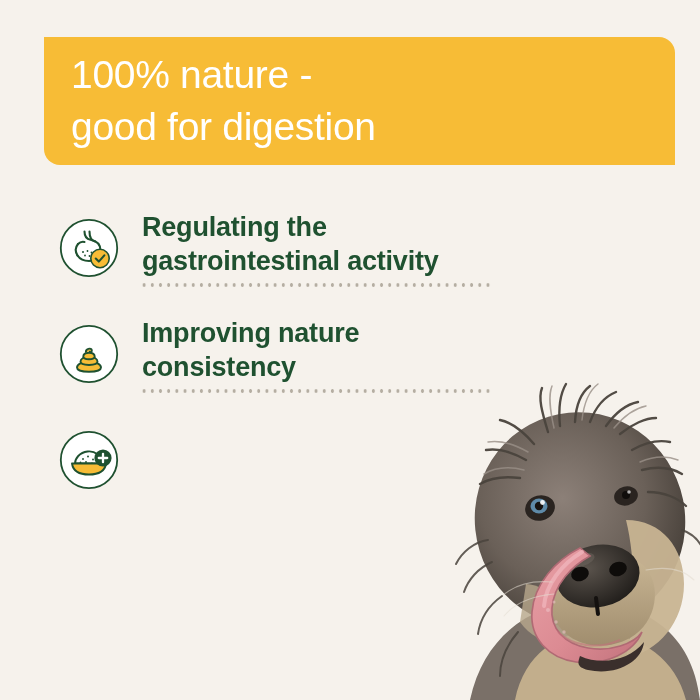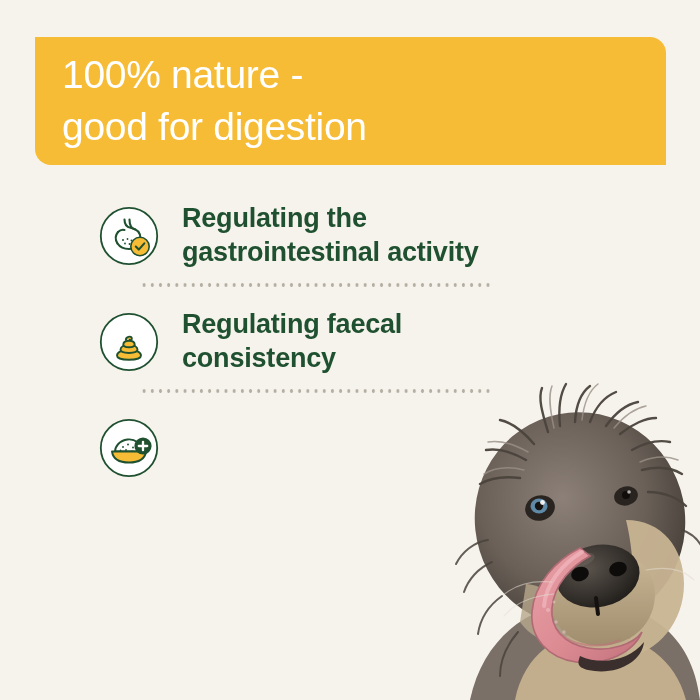--- a/index.html
+++ b/index.html
@@ -30,21 +30,21 @@
     width: 270px;
     height: 330px;
     overflow: hidden;
     pointer-events: none;
   }
   .dog-svg { display: block; width: 100%; height: 100%; }
 
   
   .banner {
     position: absolute;
-    left: 35px;
+    left: 44px;
     top: 37px;
     width: 631px;
     height: 128px;
     background: #F7BC36;
     border-radius: 0 16px 0 16px;
     box-sizing: border-box;
   }
   .banner-title {
     position: absolute;
     left: 27px;
@@ -62,24 +62,23 @@
   
   .benefits {
     position: absolute;
     left: 0;
     top: 186px;
     width: 700px;
   }
   .benefit-row {
     position: relative;
     display: flex;
-    align-items: center;
+    align-items: flex-end;
     padding-left: 59px;
     height: 92px;
-    margin-left: 40px;
   }
   .benefit-icon {
     flex: 0 0 auto;
     width: 60px;
     height: 60px;
     margin-top: 7px;
   }
   .benefit-icon svg { display: block; width: 60px; height: 60px; }
 
   .benefit-text {
@@ -273,21 +272,21 @@
                      C42 46.2 36.8 47.8 30 47.8 C23.2 47.8 18 46.2 18 43.5 Z"></path>
             <path d="M21.5 37.6 C21.5 34.6 25.3 32.7 30 32.7 C34.7 32.7 38.5 34.6 38.5 37.6
                      C38.5 39.7 34.7 41 30 41 C25.3 41 21.5 39.7 21.5 37.6 Z"></path>
             <path d="M24.3 32.6 C24.3 30.2 26.8 28.7 30 28.7 C33.2 28.7 35.7 30.2 35.7 32.6
                      C35.7 34.3 33.2 35.3 30 35.3 C26.8 35.3 24.3 34.3 24.3 32.6 Z"></path>
             <path d="M27 28.6 C26.6 26.6 27.6 25.2 29.3 24.8 C31.4 24.3 32.6 25.2 32.8 26.2
                      C33 27.3 32.2 28 31.4 27.9 C30.8 27.8 30.5 27.3 30.7 26.9"></path>
           </g>
         </svg>
       </div>
-      <div class="benefit-text">Regulating faecal
+      <div class="benefit-text">Improving nature
 consistency</div>
     </div>
 
     <div class="divider"></div>
 
     <div class="benefit-row">
       <div class="benefit-icon">
         <svg viewBox="0 0 60 60">
           <circle cx="30" cy="30" r="28.2" fill="#FFFFFF" stroke="#1F5130" stroke-width="1.8"></circle>
           <path d="M16 33.5 C16 28.5 20.5 22.5 28.5 21.5 C36 20.6 42.5 25.5 44 33.5 Z" fill="#FFFFFF" stroke="#1F5130" stroke-width="1.9" stroke-linejoin="round"></path>

